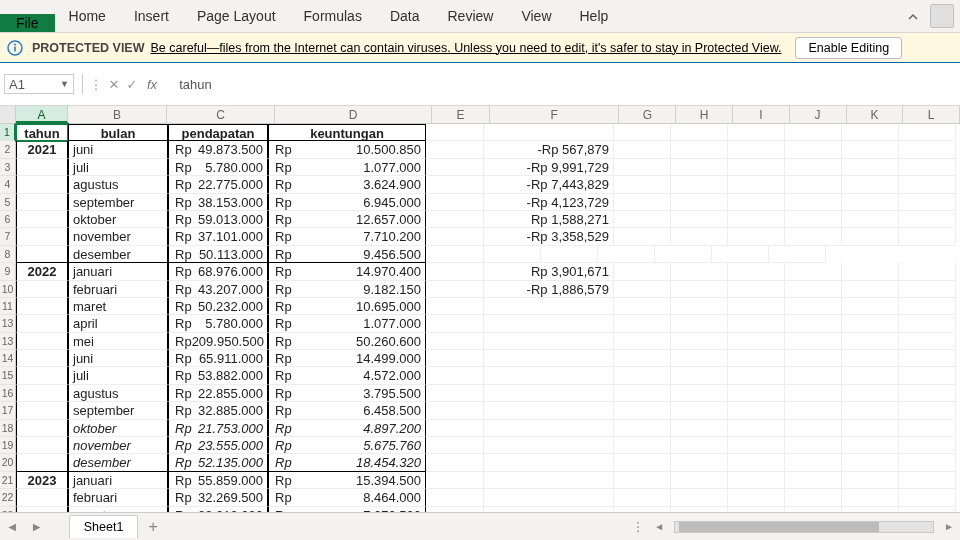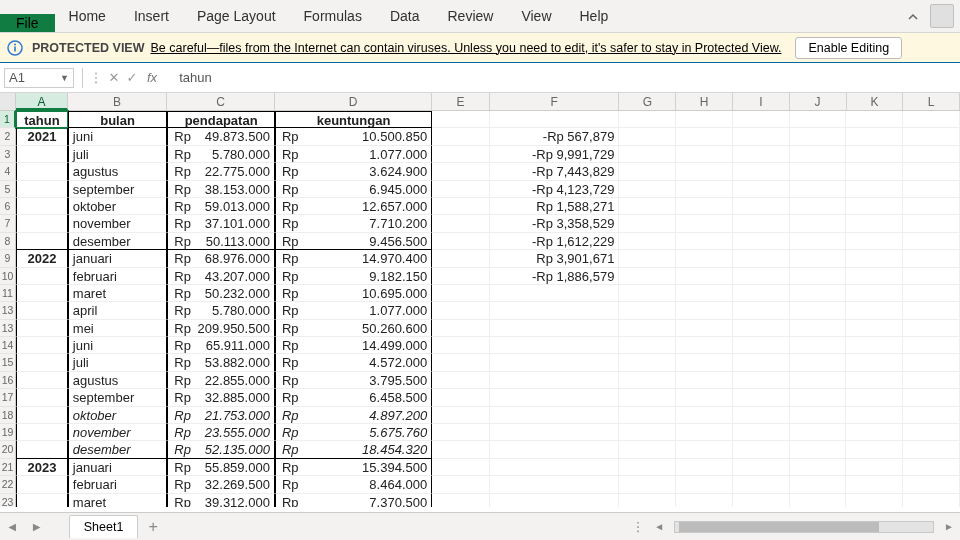--- a/index.html
+++ b/index.html
@@ -14,21 +14,21 @@
   .ribbon .chev svg { width:10px; height:10px; }
 
   
   .pv { height: 30px; background: #FFF8E1; border-bottom:1px solid #0369a1; display:flex; align-items:center; font-size:12.5px; color:#444; }
   .pv .info-ic { margin:0 8px 0 6px; width:18px; height:18px; display:flex; align-items:center; justify-content:center; }
   .pv .bold { font-weight:700; margin-right:6px; }
   .pv .msg { text-decoration: underline; color:#000000; }
   .pv .btn { margin-left:14px; background:#fff; border:1px solid #bbb; padding:3px 12px; border-radius:3px; font-size:12.5px; cursor:pointer; }
 
   
-  .fbar { height: 30px; display:flex; align-items:center; border-bottom:1px solid #d6d6d6; font-size:13px; color:#555; }
+  .fbar { height: 43px; display:flex; align-items:center; border-bottom:1px solid #d6d6d6; font-size:13px; color:#555; }
   .name-box { width:70px; height:20px; border:1px solid #ccc; margin:0 4px; padding:0 4px; display:flex; align-items:center; justify-content:space-between; }
   .name-box .dd { font-size:9px; color:#666; }
   .fbar .sep { width:1px; height:20px; background:#ccc; margin:0 4px; }
   .fbar .fx-ic { width:18px; text-align:center; color:#999; }
   .fbar .ok-ic { width:18px; text-align:center; color:#999; }
   .fbar .cancel-ic { width:18px; text-align:center; color:#999; }
   .fbar .fxlab { font-style:italic; color:#777; padding:0 6px; }
   .fbar .fx-content { flex:1; padding-left:16px; }
 
   
@@ -36,21 +36,21 @@
   .corner { position:absolute; left:0; top:0; width:16px; height:18px; background:#e8e8e8; border-right:1px solid #ccc; border-bottom:1px solid #ccc; }
   .colhdr-row { position:absolute; left:16px; top:0; right:0; height:18px; background:#f3f2f1; border-bottom:1px solid #ccc; display:flex; }
   .colhdr { border-right:1px solid #d0d0d0; text-align:center; color:#666; font-size:12px; line-height:18px; }
   .rowhdr-col { position:absolute; left:0; top:18px; width:16px; bottom:0; background:#f3f2f1; }
   .rowhdr { height:17.4px; border-bottom:1px solid #e4e4e4; border-right:1px solid #ccc; text-align:center; font-size:10.5px; color:#666; line-height:17.4px; }
   .cells { position:absolute; left:16px; top:18px; right:0; bottom:0; }
   .row { display:flex; height:17.4px; }
   .cell { border-right:1px solid #eee; border-bottom:1px solid #eee; padding:0 4px; line-height:17.4px; white-space:nowrap; overflow:hidden; }
   .cell.c-a { width:52px; text-align:center; font-weight:700; }
   .cell.c-b { width:100px; }
-  .cell.c-c { width:108px; }
+  .cell.c-c { width:100px; }
   .cell.c-d { width:158px; }
   .cell.c-e { width:58px; }
   .cell.c-f { width:130px; text-align:right; }
   .cell.c-g,.cell.c-h,.cell.c-i,.cell.c-j,.cell.c-k,.cell.c-l { width:57px; }
 
   
   .colhdr.c-a{width:52px;} .colhdr.c-b{width:100px;} .colhdr.c-c{width:108px;}
   .colhdr.c-d{width:158px;} .colhdr.c-e{width:58px;} .colhdr.c-f{width:130px;}
   .colhdr.c-g,.colhdr.c-h,.colhdr.c-i,.colhdr.c-j,.colhdr.c-k,.colhdr.c-l{width:57px;}
 
@@ -338,21 +338,20 @@
             <span class="val">50.113.000</span>
           </span>
         </div>
         <div class="cell c-d framed framed-b">
           <span class="rp">
             <span class="sym">Rp</span>
             <span class="val">9.456.500</span>
           </span>
         </div>
         <div class="cell c-e"></div>
-        <div class="cell c-f">-Rp 1,612,229</div>
         <div class="cell c-g"></div>
         <div class="cell c-h"></div>
         <div class="cell c-i"></div>
         <div class="cell c-j"></div>
         <div class="cell c-k"></div>
         <div class="cell c-l"></div>
       </div>
       <div class="row">
         <div class="cell c-a framed">2022</div>
         <div class="cell c-b framed">januari</div>

